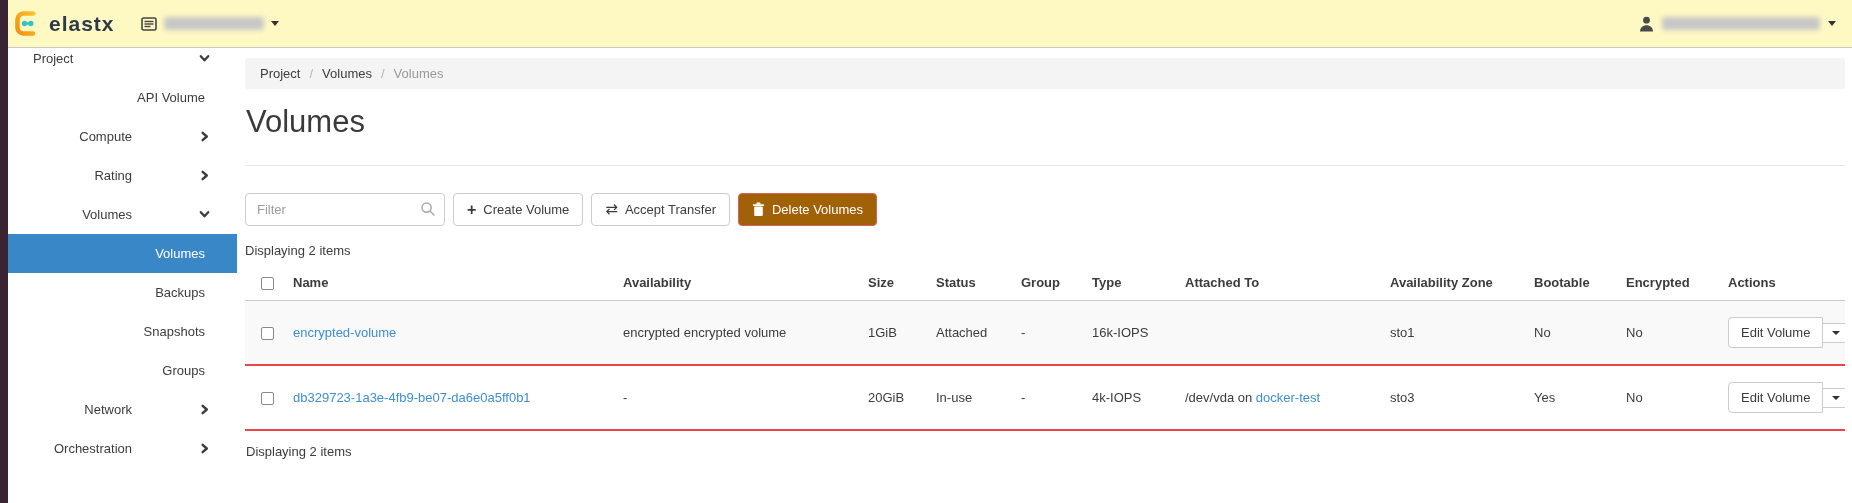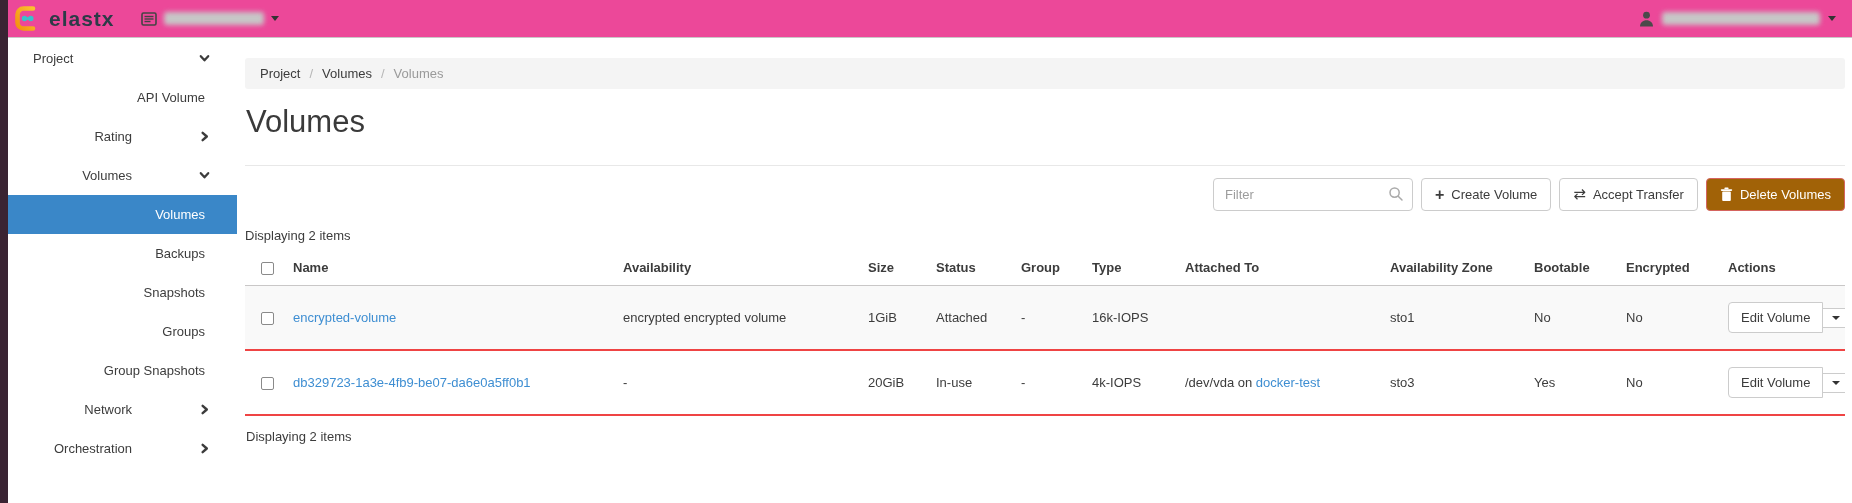--- a/index.html
+++ b/index.html
@@ -6,22 +6,22 @@
   html,body { width:1852px; height:503px; }
   body {
     font-family:"Liberation Sans", sans-serif;
     background:#ffffff; color:#3c3c3c; overflow:hidden; position:relative;
   }
   
   .left-strip { position:absolute; left:0; top:0; width:8px; height:503px; background:#3a2433; z-index:6; }
 
   
   .topbar {
-    position:absolute; left:0; top:0; width:1852px; height:38px;
-    background:#ec4899; border-bottom:1px solid #c9c7c7;
+    position:absolute; left:0; top:0; width:1852px; height:48px;
+    background:#fef9c3; border-bottom:1px solid #c9c7c7;
     display:flex; align-items:center; z-index:5;
   }
   .brand { display:flex; align-items:center; margin-left:14px; gap:8px; }
   .brand-text { font-size:21px; font-weight:600; color:#2c3b47; letter-spacing:1px; }
   .proj-switch { display:flex; align-items:center; gap:7px; margin-left:26px; cursor:pointer; }
   .redacted { background:#c7c7c7; filter:blur(2.5px); border-radius:3px; height:13px; }
   .redacted.proj { width:100px; }
   .redacted.user { width:158px; }
   .tri-down { width:0; height:0; border-left:4px solid transparent; border-right:4px solid transparent; border-top:5px solid #333; display:inline-block; }
   .topbar-spacer { flex:1; }
@@ -42,21 +42,21 @@
     margin-top:20px; height:31px; background:#f4f4f4; border-radius:3px;
     display:flex; align-items:center; padding:0 15px; font-size:13px; gap:9px;
   }
   .breadcrumb .crumb { color:#3c3c3c; }
   .breadcrumb .crumb.current { color:#9a9a9a; }
   .breadcrumb .sep { color:#b5b5b5; }
   .page-title { font-size:31px; font-weight:400; color:#3a3a3a; margin:15px 0 0 1px; }
   .rule { border:none; border-top:1px solid #e8e8e8; margin-top:25px; }
 
   
-  .toolbar { margin-top:12px; display:flex; justify-content:flex-end; gap:8px; height:33px; }
+  .toolbar { margin-top:27px; display:flex; gap:8px; height:33px; }
   .filter-wrap { position:relative; width:200px; }
   .filter-wrap input {
     width:100%; height:33px; border:1px solid #cccccc; border-radius:4px;
     padding:0 32px 0 11px; font-size:13px; color:#555; outline:none;
     font-family:"Liberation Sans", sans-serif; background:#fff;
   }
   .filter-wrap input::placeholder { color:#9d9d9d; }
   .filter-wrap .search-ic { position:absolute; right:9px; top:8px; }
   .btn {
     height:33px; display:inline-flex; align-items:center; gap:7px;
@@ -146,20 +146,26 @@
   <div class="nav-row lvl1">
     <span class="label">Project</span>
     <svg class="caret" width="13" height="13" viewBox="0 0 14 14">
       <polyline points="3,4.5 7,9 11,4.5" fill="none" stroke="#3c3c3c" stroke-width="2.4" stroke-linecap="round" stroke-linejoin="round"></polyline>
     </svg>
   </div>
   <div class="nav-row lvl3">
     <span class="label">API Volume</span>
   </div>
   <div class="nav-row lvl2">
+    <span class="label">Compute</span>
+    <svg class="caret" width="13" height="13" viewBox="0 0 14 14">
+      <polyline points="5,3 9.5,7 5,11" fill="none" stroke="#3c3c3c" stroke-width="2.6" stroke-linecap="round" stroke-linejoin="round"></polyline>
+    </svg>
+  </div>
+  <div class="nav-row lvl2">
     <span class="label">Rating</span>
     <svg class="caret" width="13" height="13" viewBox="0 0 14 14">
       <polyline points="5,3 9.5,7 5,11" fill="none" stroke="#3c3c3c" stroke-width="2.6" stroke-linecap="round" stroke-linejoin="round"></polyline>
     </svg>
   </div>
   <div class="nav-row lvl2">
     <span class="label">Volumes</span>
     <svg class="caret" width="13" height="13" viewBox="0 0 14 14">
       <polyline points="3,4.5 7,9 11,4.5" fill="none" stroke="#3c3c3c" stroke-width="2.4" stroke-linecap="round" stroke-linejoin="round"></polyline>
     </svg>
@@ -168,23 +174,20 @@
     <span class="label">Volumes</span>
   </div>
   <div class="nav-row lvl3">
     <span class="label">Backups</span>
   </div>
   <div class="nav-row lvl3">
     <span class="label">Snapshots</span>
   </div>
   <div class="nav-row lvl3">
     <span class="label">Groups</span>
-  </div>
-  <div class="nav-row lvl3">
-    <span class="label">Group Snapshots</span>
   </div>
   <div class="nav-row lvl2">
     <span class="label">Network</span>
     <svg class="caret" width="13" height="13" viewBox="0 0 14 14">
       <polyline points="5,3 9.5,7 5,11" fill="none" stroke="#3c3c3c" stroke-width="2.6" stroke-linecap="round" stroke-linejoin="round"></polyline>
     </svg>
   </div>
   <div class="nav-row lvl2">
     <span class="label">Orchestration</span>
     <svg class="caret" width="13" height="13" viewBox="0 0 14 14">

